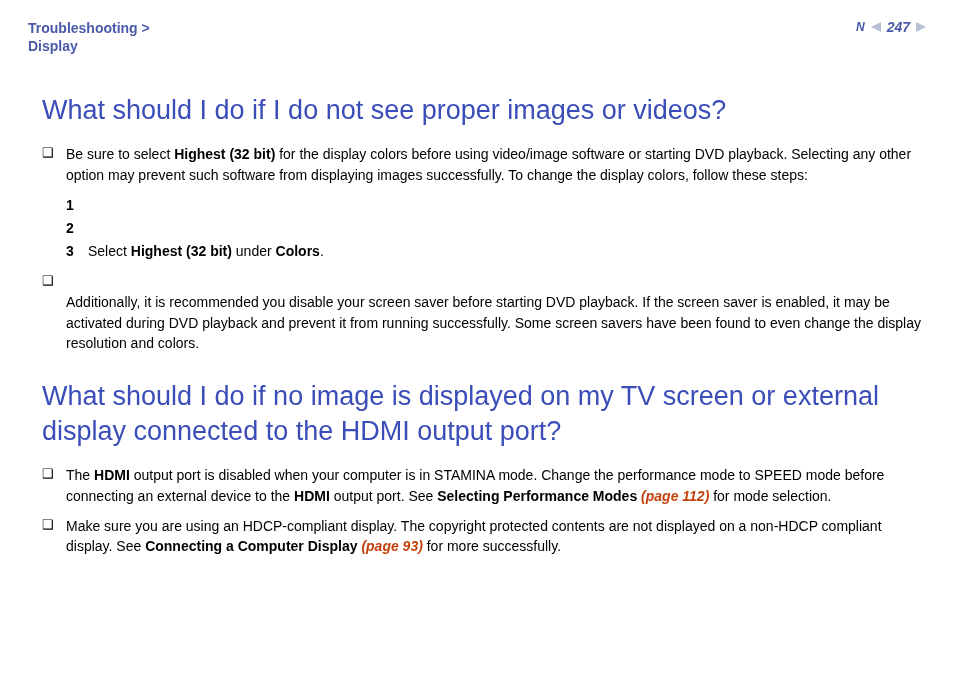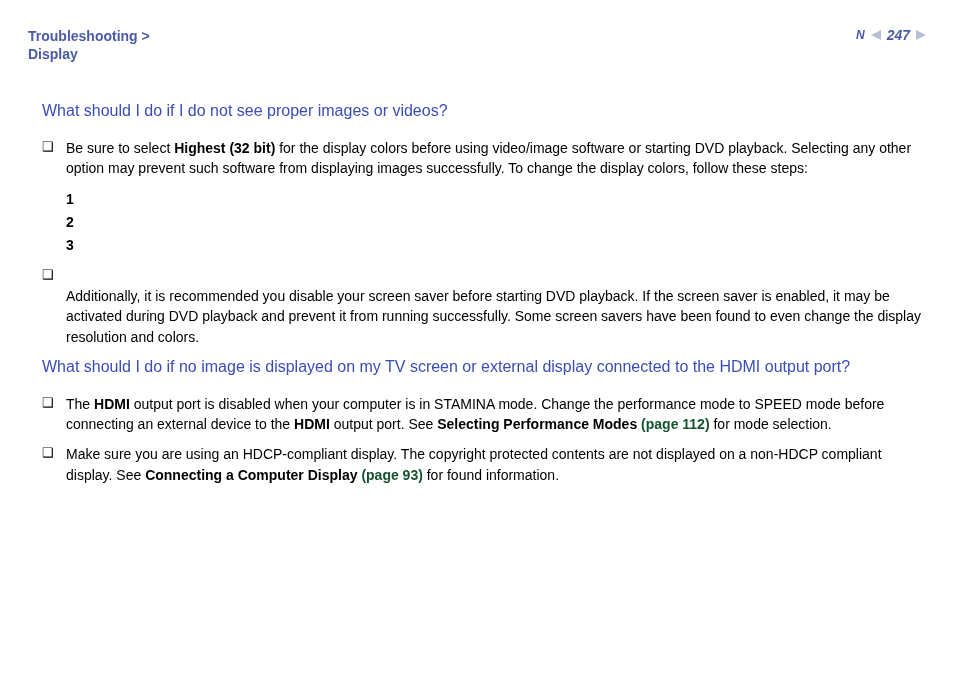--- a/index.html
+++ b/index.html
@@ -12,21 +12,21 @@
       width: 954px;
       height: 674px;
       background: #fff;
       position: relative;
       padding: 0;
     }
     .header {
       display: flex;
       justify-content: space-between;
       align-items: flex-start;
-      padding: 27px 28px 8px 28px;
+      padding: 19px 28px 8px 28px;
     }
     .breadcrumb {
       color: #4a5aa8;
       font-weight: bold;
       font-size: 14px;
       line-height: 1.3;
     }
     .page-nav {
       display: flex;
       align-items: center;
@@ -53,27 +53,27 @@
     .n-label {
       font-style: italic;
       font-size: 12px;
       color: #4a5aa8;
     }
     .content {
       padding: 30px 28px 0 42px;
     }
     .heading {
       color: #3a4db8;
-      font-size: 16px;
+      font-size: 27px;
       font-weight: normal;
       margin-bottom: 16px;
       line-height: 1.3;
     }
     .heading.mt {
-      margin-top: 10px;
+      margin-top: 26px;
     }
     .bullet-item {
       display: flex;
       align-items: flex-start;
       margin-bottom: 10px;
       font-size: 14px;
       line-height: 1.45;
       color: #000;
     }
     .bullet-marker {
@@ -97,22 +97,23 @@
       margin-bottom: 2px;
     }
     .num-marker {
       flex: 0 0 22px;
       font-weight: bold;
     }
     .bold {
       font-weight: bold;
     }
     .link {
-      color: #14532d;
+      color: #c2410c;
       font-weight: bold;
+      font-style: italic;
     }
   </style>
 </head>
 <body>
 
 <div class="header">
   <div class="breadcrumb">
     <div>Troubleshooting &gt;</div>
     <div>Display</div>
   </div>
@@ -137,20 +138,21 @@
 
   <div class="numbered-list">
     <div class="numbered-item">
       <div class="num-marker">1</div>
     </div>
     <div class="numbered-item">
       <div class="num-marker">2</div>
     </div>
     <div class="numbered-item">
       <div class="num-marker">3</div>
+      <div><span>Select </span><span class="bold">Highest (32 bit)</span><span> under </span><span class="bold">Colors</span><span>.</span></div>
     </div>
   </div>
 
   <div class="bullet-item">
     <div class="bullet-marker">❑</div>
     <div class="bullet-text">
       <br>
       <span>Additionally, it is recommended you disable your screen saver before starting DVD playback. If the screen saver is enabled, it may be activated during DVD playback and prevent it from running successfully. Some screen savers have been found to even change the display resolution and colors.</span>
     </div>
   </div>
@@ -160,17 +162,17 @@
   <div class="bullet-item">
     <div class="bullet-marker">❑</div>
     <div class="bullet-text">
       <span>The </span><span class="bold">HDMI</span><span> output port is disabled when your computer is in STAMINA mode. Change the performance mode to SPEED mode before connecting an external device to the </span><span class="bold">HDMI</span><span> output port. See </span><span class="bold">Selecting Performance Modes </span><span class="link">(page 112)</span><span> for mode selection.</span>
     </div>
   </div>
 
   <div class="bullet-item">
     <div class="bullet-marker">❑</div>
     <div class="bullet-text">
-      <span>Make sure you are using an HDCP-compliant display. The copyright protected contents are not displayed on a non-HDCP compliant display. See </span><span class="bold">Connecting a Computer Display </span><span class="link">(page 93)</span><span> for found information.</span>
+      <span>Make sure you are using an HDCP-compliant display. The copyright protected contents are not displayed on a non-HDCP compliant display. See </span><span class="bold">Connecting a Computer Display </span><span class="link">(page 93)</span><span> for more successfully.</span>
     </div>
   </div>
 
 </div>
 
 </body></html>

